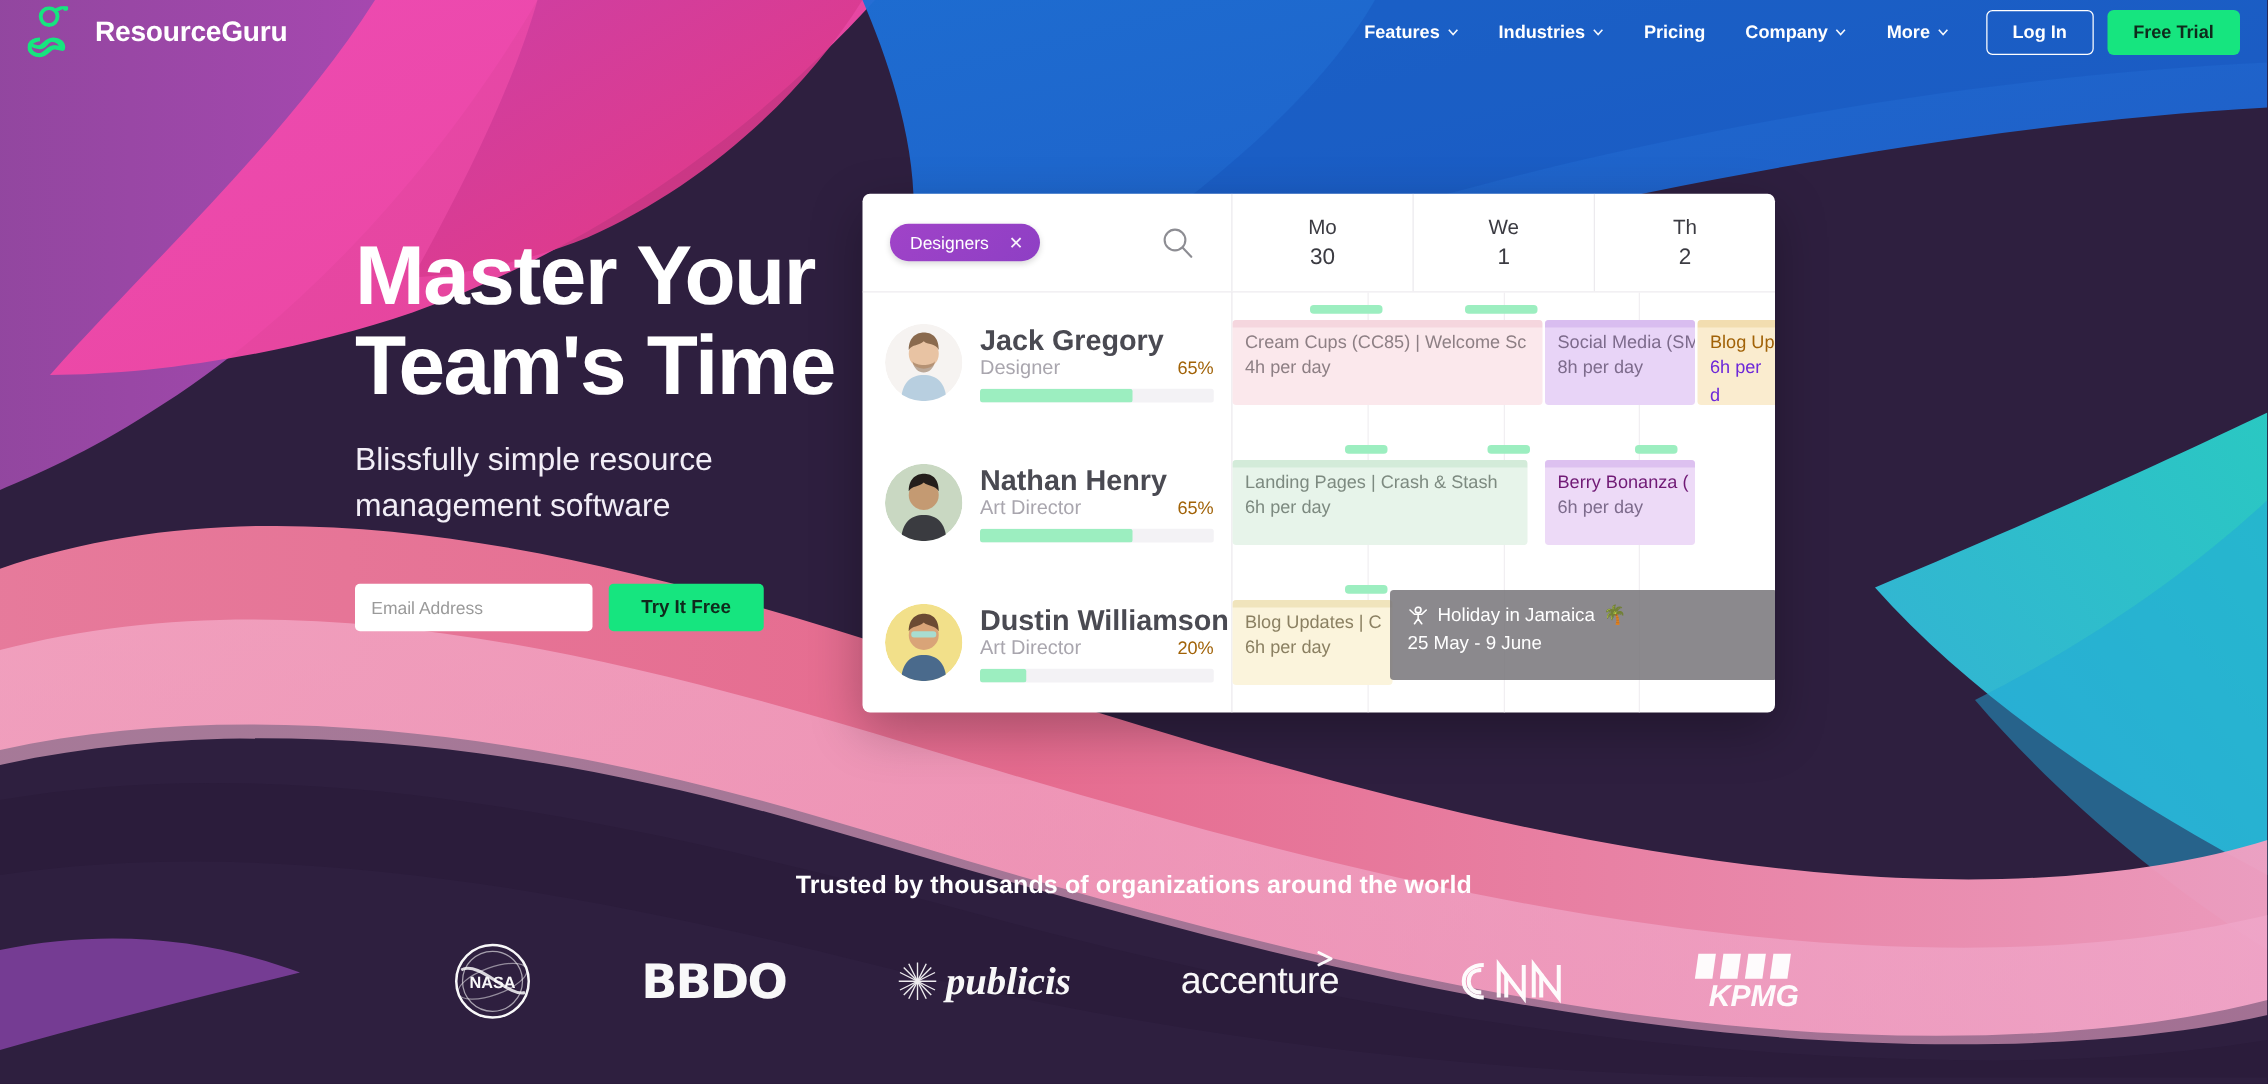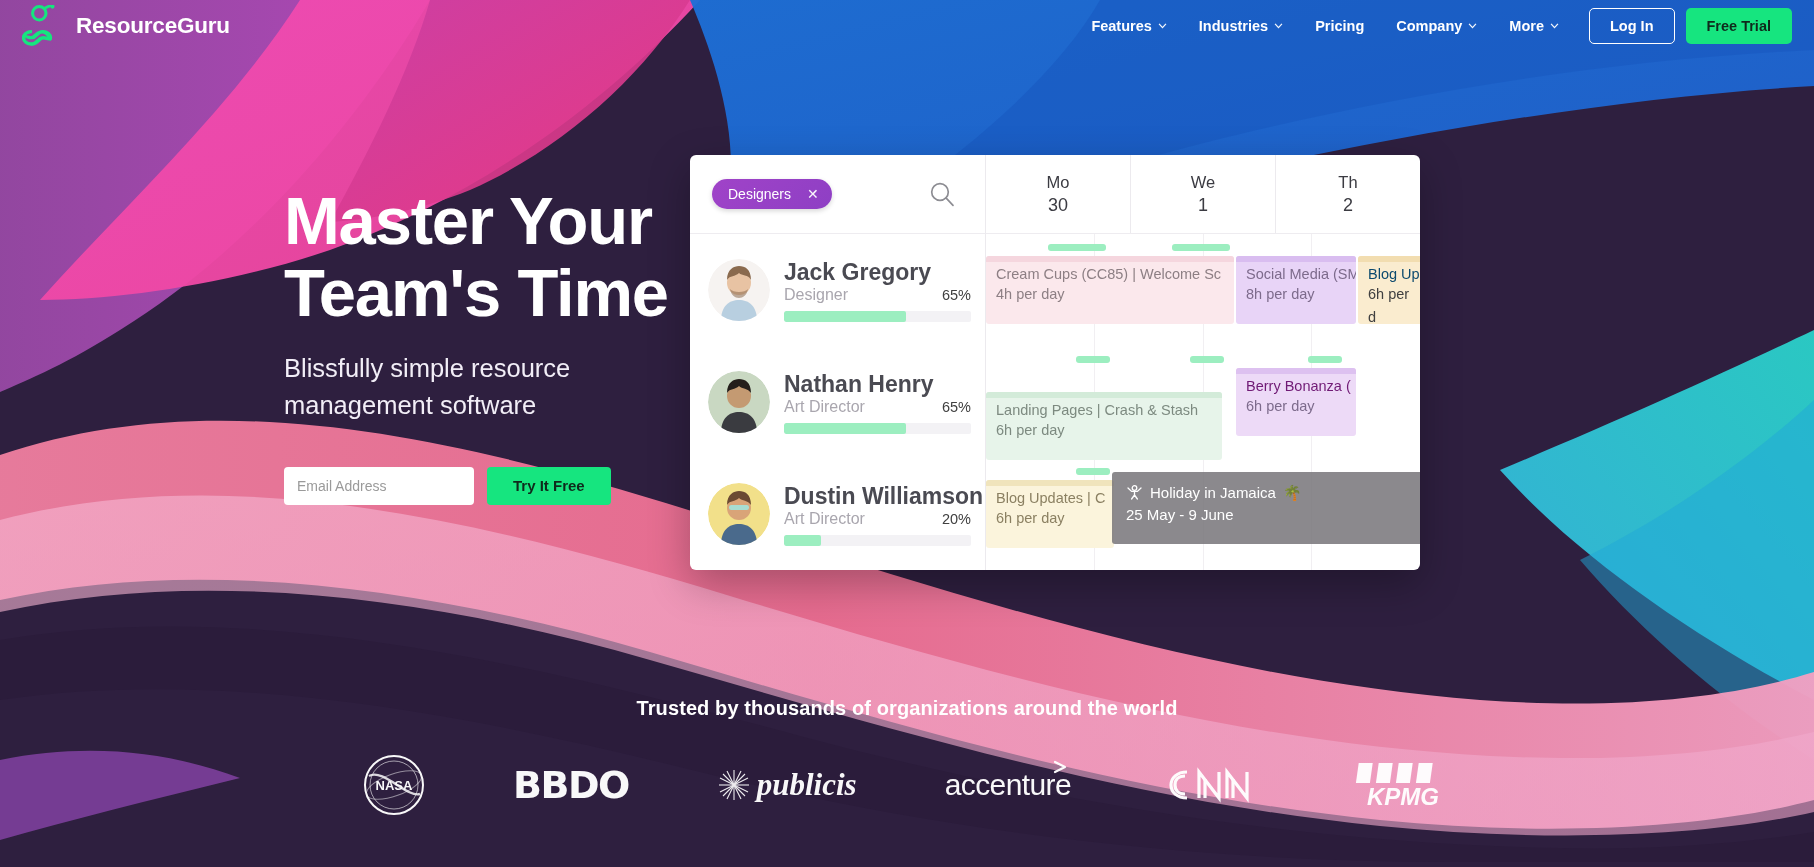--- a/index.html
+++ b/index.html
@@ -103,21 +103,21 @@
     height: 112px; display: flex; align-items: center; padding: 0 14px 0 18px; gap: 14px;
   }
   .avatar {
     width: 62px; height: 62px; border-radius: 50%; flex: none; overflow: hidden;
     position: relative;
   }
   .pinfo { flex: 1; min-width: 0; }
   .pname { color: #4a4a52; font-size: 23px; font-weight: 700; white-space: nowrap; }
   .prow { display: flex; align-items: baseline; gap: 8px; }
   .prole { color: #a9a6ae; font-size: 16px; flex: 1; white-space: nowrap; }
-  .ppct { color: #404040; font-size: 14.5px; white-space: nowrap; }
+  .ppct { color: #a16207; font-size: 14.5px; white-space: nowrap; }
   .pbar { height: 11px; background: #f3f2f5; border-radius: 2px; margin-top: 7px; overflow: hidden; }
   .pbar i { display: block; height: 100%; background: #9ceec0; border-radius: 2px; }
 
   
   .sched { flex: 1; position: relative; border-top: 1px solid #eeecf0; border-left: 1px solid #eceaee; }
   .sched-grid { position: absolute; inset: 0; display: flex; }
   .sched-col { flex: 1 1 0; border-left: 1px solid #f1eff2; }
   .sched-col:first-child { border-left: none; }
   .srow { position: absolute; left: 0; right: 0; height: 112px; }
   .booking {
@@ -385,30 +385,30 @@
             <div class="bk-title" style="color:#8d7f84">Cream Cups (CC85) | Welcome Sc</div>
             <div class="bk-sub" style="color:#8d7f84">4h per day</div>
           </div>
           <div class="booking" style="left:250px; width:120px; background:#e8d4f7;">
             <div class="bk-tab" style="background:#d9bdf0"></div>
             <div class="bk-title" style="color:#7d6b8c">Social Media (SM</div>
             <div class="bk-sub" style="color:#7d6b8c">8h per day</div>
           </div>
           <div class="booking" style="left:372px; width:70px; background:#faeccf;">
             <div class="bk-tab" style="background:#f2ddb0"></div>
-            <div class="bk-title" style="color:#0c4a6e">Blog Up</div>
-            <div class="bk-sub" style="color:#404040">6h per d</div>
+            <div class="bk-title" style="color:#a16207">Blog Up</div>
+            <div class="bk-sub" style="color:#6d28d9">6h per d</div>
           </div>
         </div>
 
         <div class="srow" style="top:112px">
           <div class="chip" style="left:90px; top:10px; width:34px;"></div>
           <div class="chip" style="left:204px; top:10px; width:34px;"></div>
           <div class="chip" style="left:322px; top:10px; width:34px;"></div>
-          <div class="booking" style="left:0; width:236px; background:#e7f4ea;margin-top:24px;">
+          <div class="booking" style="left:0; width:236px; background:#e7f4ea;">
             <div class="bk-tab" style="background:#d3ebd9"></div>
             <div class="bk-title" style="color:#7d8a80">Landing Pages | Crash &amp; Stash</div>
             <div class="bk-sub" style="color:#7d8a80">6h per day</div>
           </div>
           <div class="booking" style="left:250px; width:120px; background:#eddaf7;">
             <div class="bk-tab" style="background:#ddc1f0"></div>
             <div class="bk-title" style="color:#701a75">Berry Bonanza (</div>
             <div class="bk-sub" style="color:#7d6b8c">6h per day</div>
           </div>
         </div>

